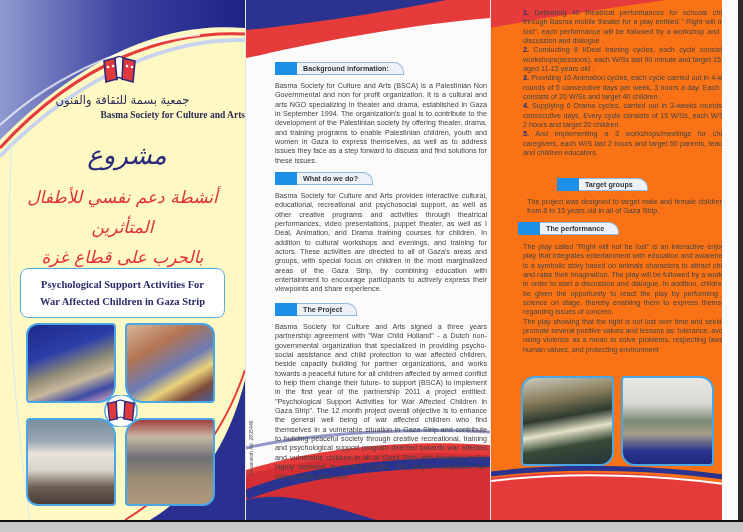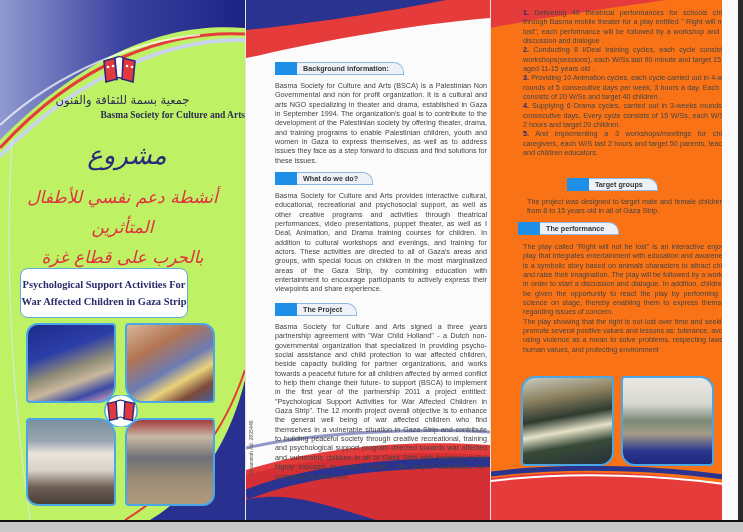--- a/index.html
+++ b/index.html
@@ -3,34 +3,34 @@
 <meta charset="utf-8">
 <style>
   * { box-sizing: border-box; margin: 0; padding: 0; }
   html, body { width: 743px; height: 532px; overflow: hidden; background: #1a1a1a; }
   body { font-family: "Liberation Sans", sans-serif; position: relative; }
 
   .brochure { position: absolute; left: 0; top: 0; width: 743px; height: 520px; background: #fbfbfd; overflow: hidden; }
   .bottom-strip { position: absolute; left: 0; top: 520px; width: 743px; height: 12px; background: #c9c9c9; border-top: 2px solid #111; }
 
   .panel { position: absolute; top: 0; height: 520px; overflow: hidden; }
-  .panel-left { left: 0; width: 245px; background: #bef264; }
+  .panel-left { left: 0; width: 245px; background: #fef9c3; }
   .panel-mid { left: 245px; width: 245px; background: #fbfbfb; border-left: 1px solid #e4e4ea; }
   .panel-right { left: 490px; width: 232px; background: #f97316; border-left: 1px solid #e4e4ea; }
   .right-edge { position: absolute; right: 0; top: 0; width: 5px; height: 520px; background: #2b2b2b; }
 
   svg.deco { position: absolute; left: 0; top: 0; }
 
   
   .logo { position: absolute; left: 101px; top: 55px; width: 38px; height: 32px; }
   .ar-org { position: absolute; left: 0; width: 245px; top: 93px; text-align: center; font-family: "DejaVu Sans", sans-serif; font-size: 11.5px; color: #2b2b55; direction: rtl; }
   .en-org { position: absolute; left: 0; width: 245px; top: 110px; text-align: right; font-family: "Liberation Serif", serif; font-weight: bold; font-size: 9.5px; color: #2b2b55; }
   .ar-project { position: absolute; left: 0; width: 245px; top: 140px; text-align: center; font-family: "DejaVu Serif", serif; font-size: 26px; color: #2a2a7a; direction: rtl; font-style: italic; padding-left: 9px; }
   .ar-title { position: absolute; left: 10px; width: 225px; top: 182px; text-align: center; font-family: "DejaVu Serif", serif; font-size: 17px; line-height: 30px; color: #e0313d; direction: rtl; font-style: italic; }
-  .title-box { position: absolute; left: 20px; top: 268px; width: 168px; height: 50px; border: 1.5px solid #5aaee0; border-radius: 8px; background: #fff; display: flex; flex-direction: column; justify-content: center; align-items: center; }
+  .title-box { position: absolute; left: 20px; top: 268px; width: 205px; height: 50px; border: 1.5px solid #5aaee0; border-radius: 8px; background: #fff; display: flex; flex-direction: column; justify-content: center; align-items: center; }
   .title-box span { font-family: "Liberation Serif", serif; font-weight: bold; font-size: 10.5px; color: #2b2b6a; line-height: 17px; }
 
   .photo { position: absolute; border: 2px solid #4aa6e4; overflow: hidden; }
   .photo-1 { left: 26px; top: 323px; width: 90px; height: 80px; border-radius: 12px 4px 18px 4px; background: linear-gradient(160deg, #1d2a8a 0%, #2c3ea8 35%, #8d8a77 55%, #c8b79b 70%, #3b4aa5 85%, #e9a8bb 100%); }
   .photo-2 { left: 125px; top: 323px; width: 90px; height: 80px; border-radius: 4px 12px 4px 18px; background: linear-gradient(150deg, #d6b69a 0%, #b37553 30%, #6c7bb3 55%, #ead27a 70%, #7d4a3a 85%, #4a5e9a 100%); }
   .photo-3 { left: 26px; top: 418px; width: 90px; height: 88px; border-radius: 4px 18px 4px 12px; background: linear-gradient(180deg, #7a8f9e 0%, #9aa6b2 25%, #e8e4dc 40%, #d8d2c8 60%, #6d5f55 80%, #4a3e38 100%); }
   .photo-4 { left: 125px; top: 418px; width: 90px; height: 88px; border-radius: 18px 4px 12px 4px; background: linear-gradient(180deg, #a33d3d 0%, #c7b8a4 20%, #6f7177 45%, #9b8b75 70%, #b09a7d 100%); }
   .center-logo { position: absolute; left: 103px; top: 395px; width: 36px; height: 32px; }
 
   
@@ -149,21 +149,21 @@
     </svg>
 
     <div class="body-text" style="left:32px; top:8px; width:215px;">
       <div class="ol-item"><b>1.</b> <span>Delivering 40 theatrical performances for schools children through Basma mobile theater for a play entitled " Right will not be lost", each performance will be followed by a workshop and open discussion and dialogue .</span></div>
       <div class="ol-item"><b>2.</b> <span>Conducting 8 I/Deal training cycles, each cycle consists 19 workshops(sessions), each W/Ss last 90 minute and target 15 child aged 11-15 years old .</span></div>
       <div class="ol-item"><b>3.</b> <span>Providing 10 Animation cycles, each cycle carried out in 4-weeks rounds of 5 consecutive days per week, 3 hours a day. Each cycle consists of 20 W/Ss and target 40 children .</span></div>
       <div class="ol-item"><b>4.</b> <span>Supplying 6 Drama cycles, carried out in 3-weeks rounds of 5 consecutive days, Every cycle consists of 15 W/Ss, each W/S last 2 hours and target 20 children.</span></div>
       <div class="ol-item"><b>5.</b> <span>And implementing a 3 workshops/meetings for children caregivers, each W/S last 2 hours and target 50 parents, teachers, and children educators.</span></div>
     </div>
 
-    <div class="sec-head" style="left:12px; top:178px;padding-left:40px;">
+    <div class="sec-head" style="left:2px; top:178px;padding-left:40px;">
       <div class="blue"></div>
       <div class="label">Target groups</div>
     </div>
     <div class="body-text" style="left:36px; top:197px; width:215px;">The project was designed to target male and female children aged from 8 to 15 years old in all of Gaza Strip.</div>
 
     <div class="sec-head" style="left:3px; top:222px;">
       <div class="blue"></div>
       <div class="label">The performance</div>
     </div>
     <div class="body-text" style="left:32px; top:242px; width:215px;">

